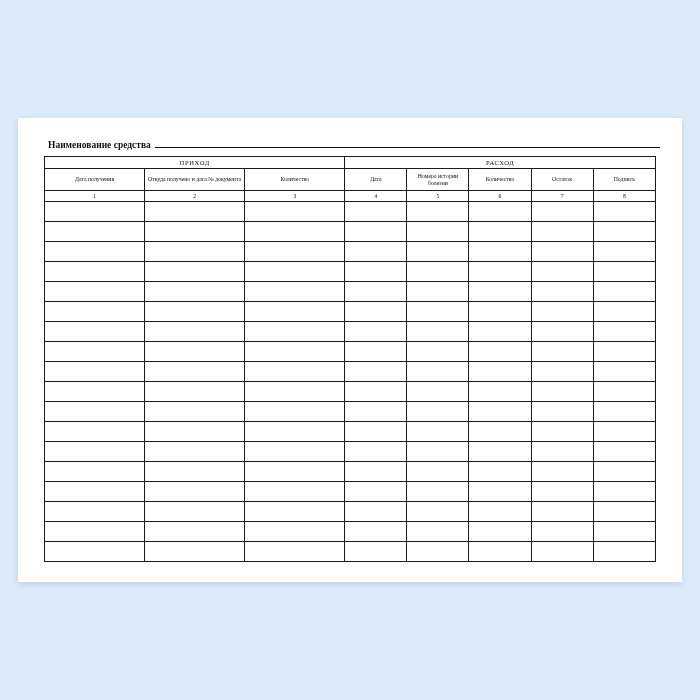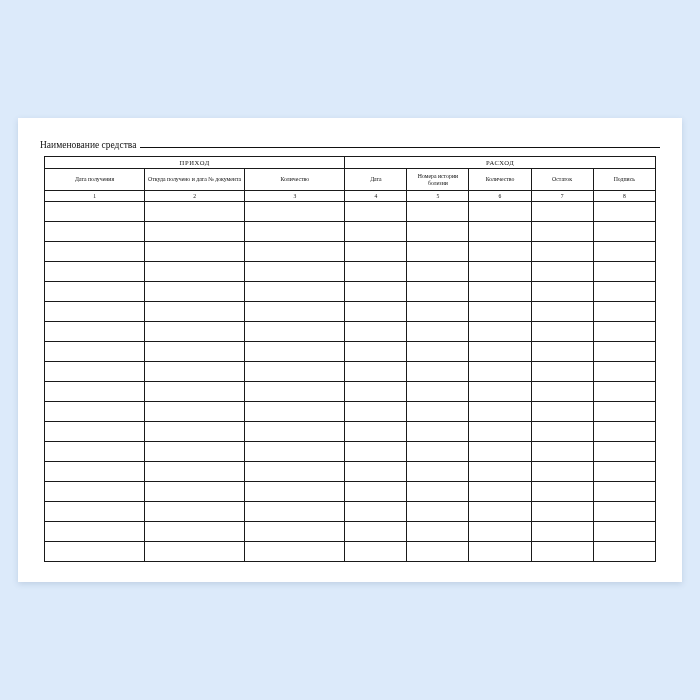--- a/index.html
+++ b/index.html
@@ -22,28 +22,29 @@
     position: absolute;
     left: 18px;
     top: 118px;
     width: 664px;
     height: 464px;
     background: #ffffff;
     box-shadow: 0 2px 6px rgba(60, 90, 130, 0.18);
   }
   .doc-header {
     position: absolute;
-    left: 22px;
+    left: 30px;
     top: 20px;
     right: 22px;
     display: flex;
     align-items: baseline;
     font-size: 9.5px;
     color: #111;
     white-space: nowrap;
+    font-weight: bold;
   }
   .doc-header .hdr-label {
     margin-right: 4px;
   }
   .doc-header .hdr-rule {
     flex: 1;
     border-bottom: 1px solid #111;
     height: 9px;
   }
   table.journal {

